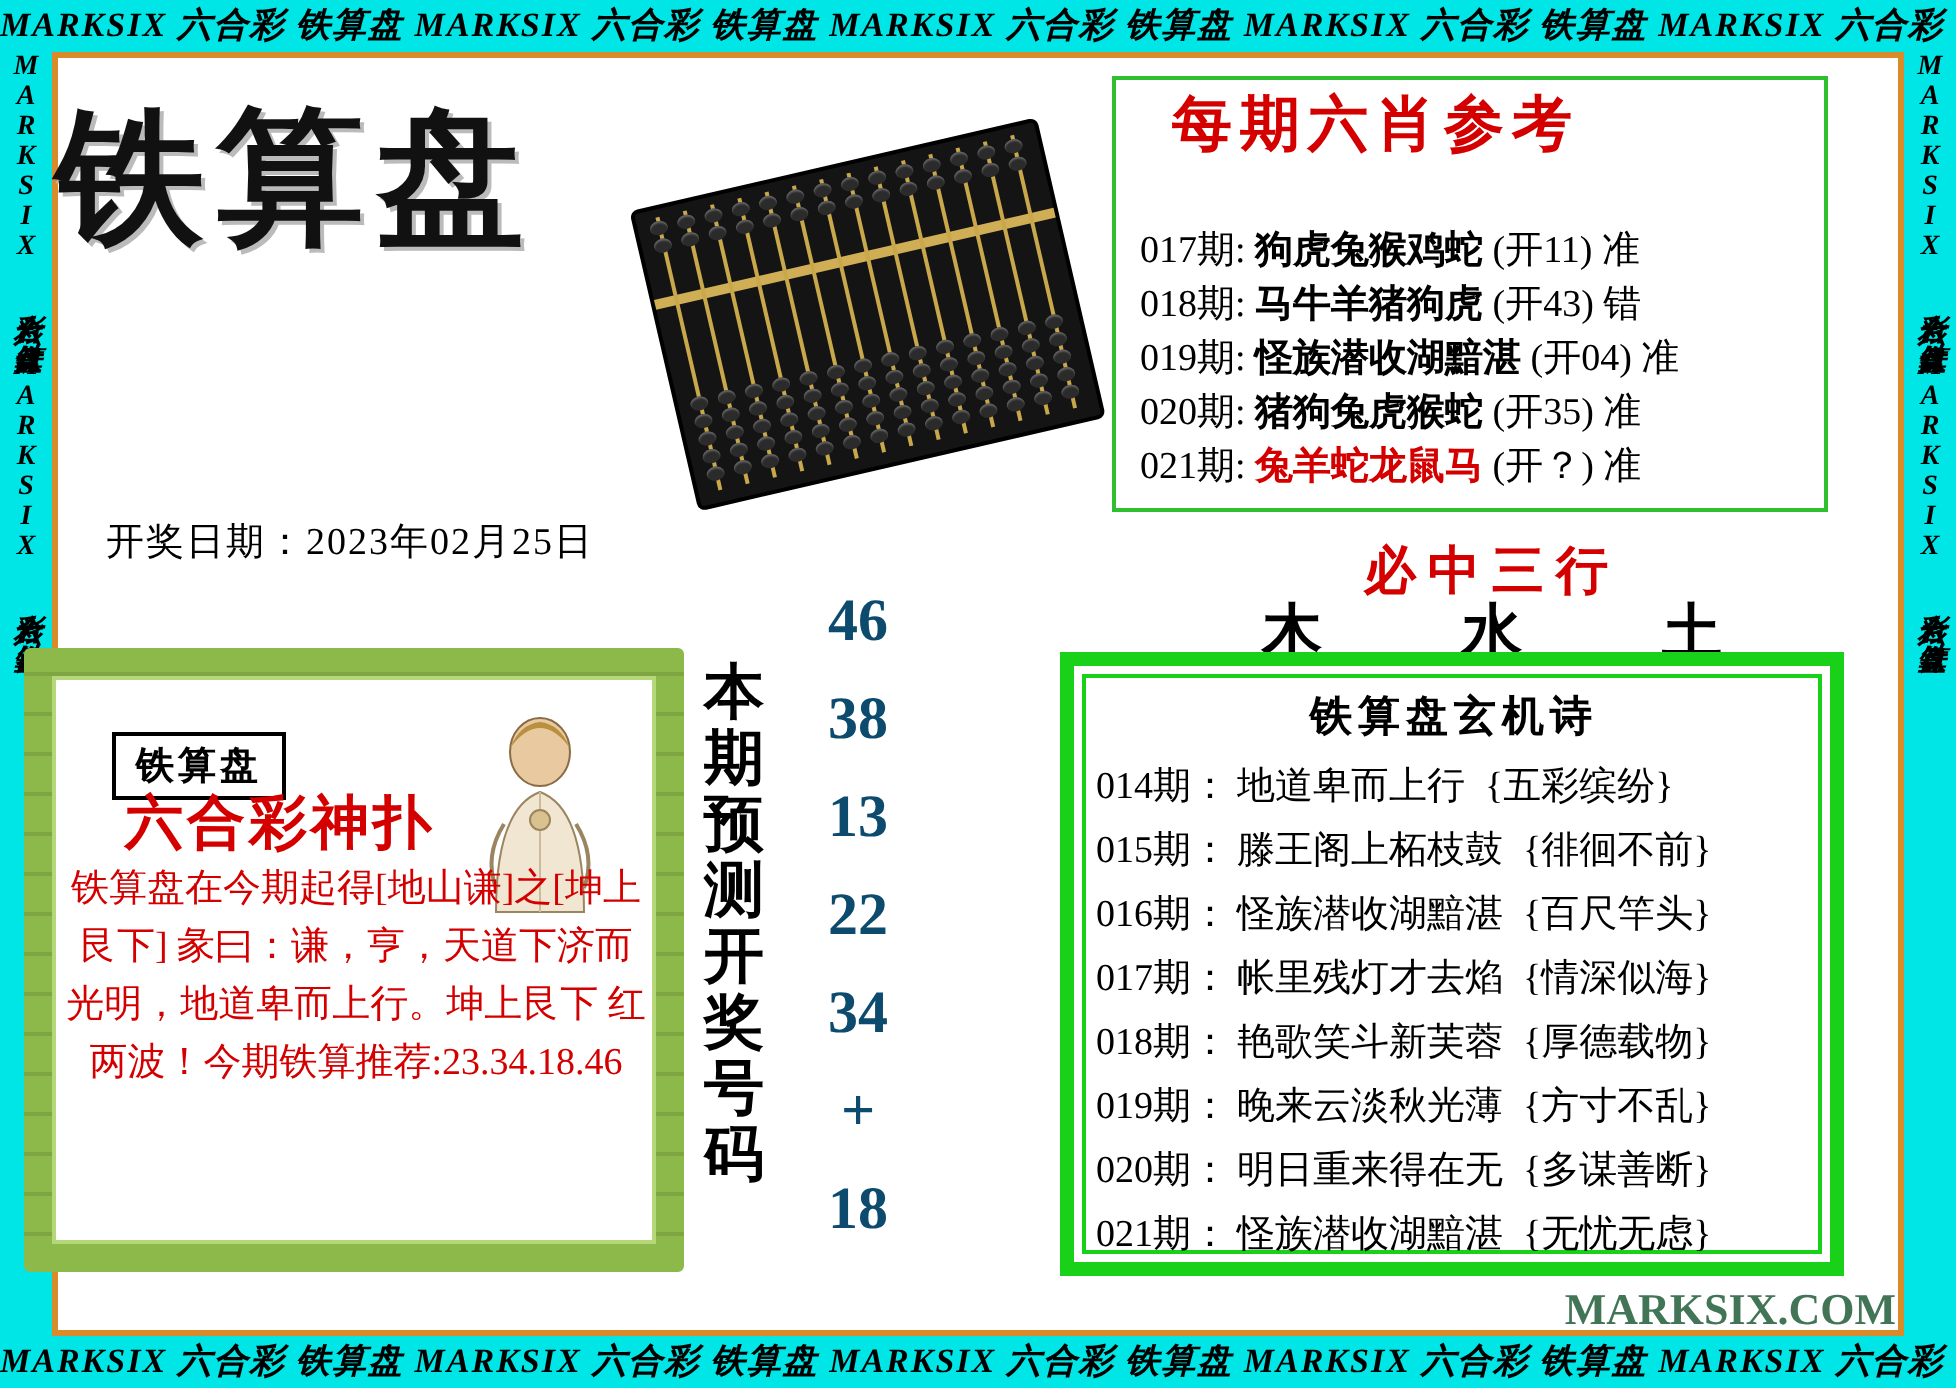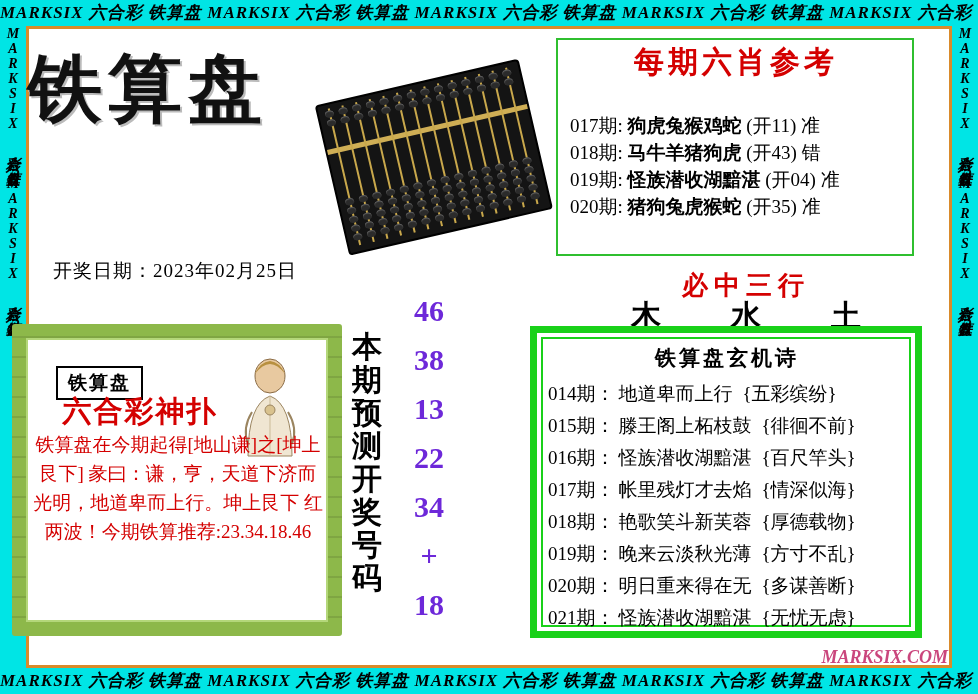--- a/index.html
+++ b/index.html
@@ -71,21 +71,21 @@
   .beads{position:absolute;left:0;top:0;width:100%;height:100%;}
   .bead{position:absolute;width:9px;height:7px;background:#2b2b2b;border-radius:50%;
         box-shadow:inset 0 1px 1px #666;}
 
   
   #sixbox{
     position:absolute;left:556px;top:38px;width:358px;height:218px;
     border:2px solid #2fbf2f;background:#fff;box-sizing:border-box;
   }
   #sixtitle{
-    position:absolute;left:586px;top:42px;width:300px;text-align:center;
+    position:absolute;left:586px;top:42px;width:300px;text-align:left;
     font-size:30px;font-weight:bold;color:#d40000;letter-spacing:4px;
     font-family:"Liberation Serif",serif;
   }
   .six-list{position:absolute;left:570px;top:112px;width:340px;}
   .six-row{
     font-size:19px;color:#000;line-height:27px;letter-spacing:0px;
     font-family:"Liberation Serif",serif;white-space:nowrap;
   }
   .six-row .zodiac{font-weight:bold;margin-top:32px;}
   .six-row.last .zodiac{color:#d40000;}
@@ -167,29 +167,29 @@
   #vtext{
     position:absolute;left:344px;top:330px;width:46px;
     font-size:30px;line-height:33px;font-weight:bold;color:#000;
     text-align:center;font-family:"Liberation Serif",serif;
   }
 
   
   #numcol{
     position:absolute;left:396px;top:286px;width:66px;
     text-align:center;
-    font-size:30px;font-weight:bold;color:#6d28d9;
+    font-size:30px;font-weight:bold;color:#0c4a6e;
     font-family:"Liberation Serif",serif;
   }
   #numcol div{height:49px;line-height:49px;}
 
   
   #watermark{
     position:absolute;right:30px;bottom:26px;
-    font-size:18px;color:#be185d;font-style:italic;font-weight:bold;
+    font-size:22px;color:#14532d;font-weight:bold;
     font-family:"Liberation Serif",serif;opacity:.8;
   }
 </style>
 </head>
 <body>
 
 <div id="root">
 
   <div class="marq marq-top">MARKSIX 六合彩 铁算盘  MARKSIX 六合彩 铁算盘  MARKSIX 六合彩 铁算盘  MARKSIX 六合彩 铁算盘  MARKSIX 六合彩 铁算盘</div>
   <div class="marq marq-bottom">MARKSIX 六合彩 铁算盘  MARKSIX 六合彩 铁算盘  MARKSIX 六合彩 铁算盘  MARKSIX 六合彩 铁算盘  MARKSIX 六合彩 铁算盘</div>
@@ -349,20 +349,25 @@
     <div class="six-row">
       <span>019期:</span>
       <span class="zodiac">怪族潜收湖黯湛</span>
       <span>(开04) 准</span>
     </div>
     <div class="six-row">
       <span>020期:</span>
       <span class="zodiac">猪狗兔虎猴蛇</span>
       <span>(开35) 准</span>
     </div>
+    <div class="six-row last">
+      <span>021期:</span>
+      <span class="zodiac">兔羊蛇龙鼠马</span>
+      <span>(开？) 准</span>
+    </div>
   </div>
 
   <div id="threeline-title">必中三行</div>
   <div id="threeline">
     <span>木</span>
     <span>水</span>
     <span>土</span>
   </div>
 
   <div id="poembox">

